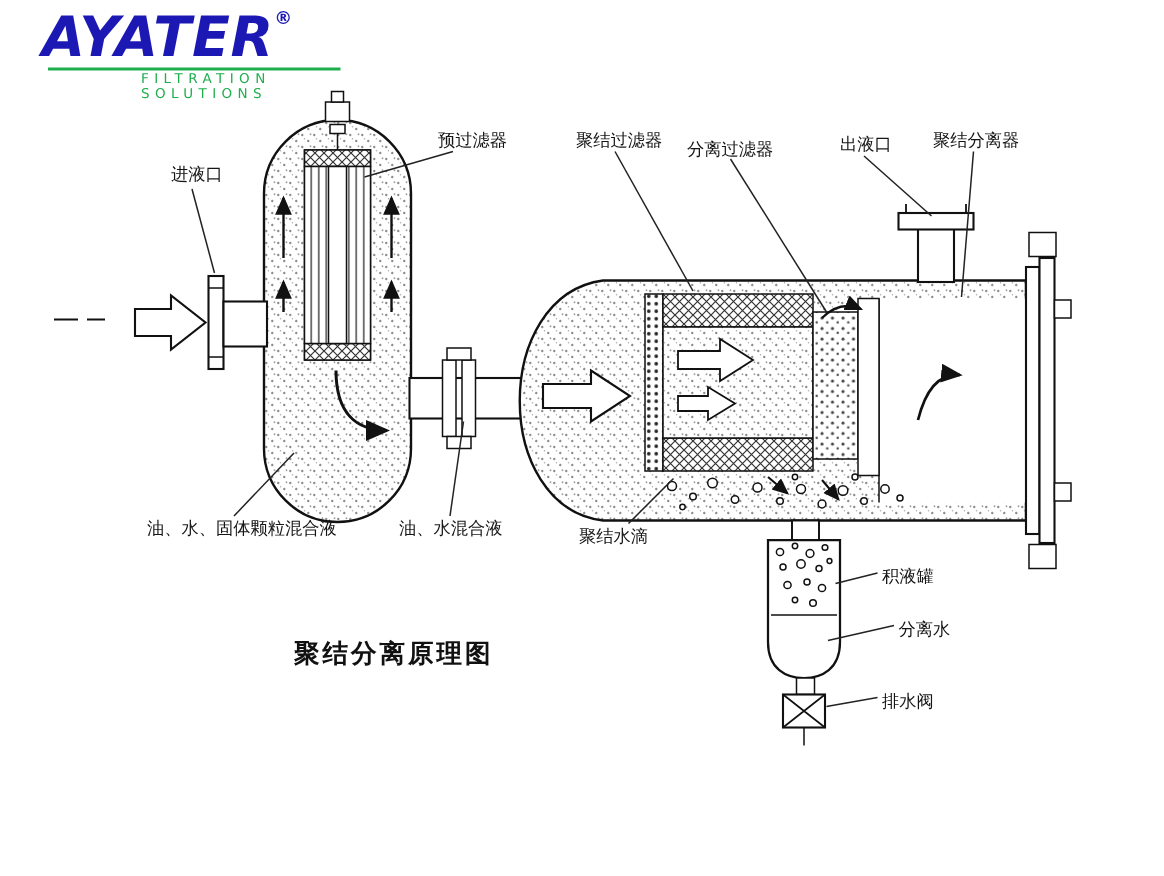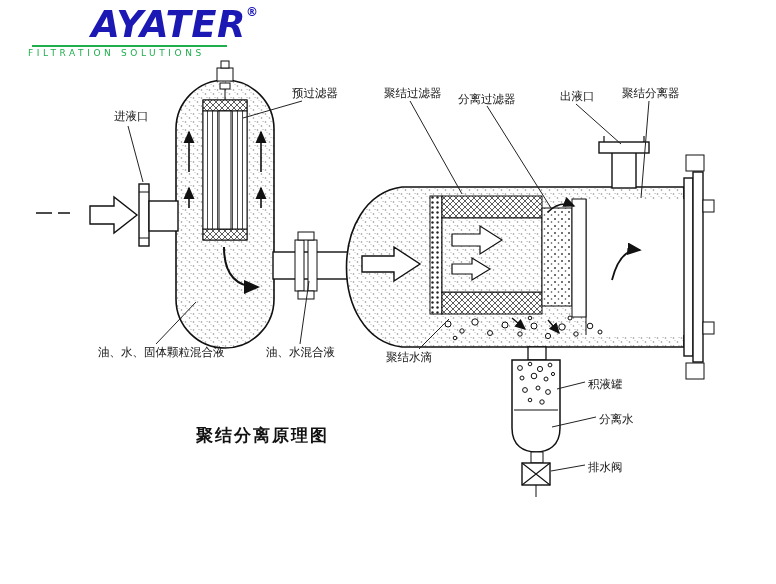--- a/index.html
+++ b/index.html
@@ -2,31 +2,31 @@
 <html><head>
 <meta charset="utf-8">
 <style>
   html,body { margin:0; padding:0; background:#ffffff; }
   .screen {
     position:relative; width:776px; height:584px; background:#ffffff;
     font-family:"DejaVu Sans", sans-serif; overflow:hidden;
   }
   
   .brand { position:absolute; left:28px; top:6px; width:230px; }
-  .logo-line { line-height:1; white-space:nowrap;text-align:right; }
+  .logo-line { line-height:1; white-space:nowrap; }
   .logo-text {
     font-family:"DejaVu Sans", sans-serif;
     font-weight:bold; font-style:italic;
     font-size:37px; color:#1c18b4; letter-spacing:0.5px;
   }
   .reg { font-size:12px; color:#1c18b4; font-weight:bold; vertical-align:top; font-style:normal; }
   .logo-underline { width:195px; height:2px; background:#1fae4e; margin:2px 0 1px 4px; }
   .tagline {
     color:#1fae4e; font-size:9px; letter-spacing:3.6px;
-    font-family:"DejaVu Sans", sans-serif;
+    margin-left:66px; font-family:"DejaVu Sans", sans-serif;
   }
   .cn-name {
     margin:7px 0 0 24px; font-size:27px; font-weight:bold;
     color:#1c18b4; letter-spacing:7px;
   }
   
   svg.diagram { position:absolute; left:0; top:0; }
   text.lbl { font-family:"DejaVu Sans", sans-serif; font-size:11.5px; fill:#151515; }
   text.title { font-family:"DejaVu Sans", sans-serif; font-size:17px; font-weight:bold; fill:#111; letter-spacing:2px; }
 </style>

